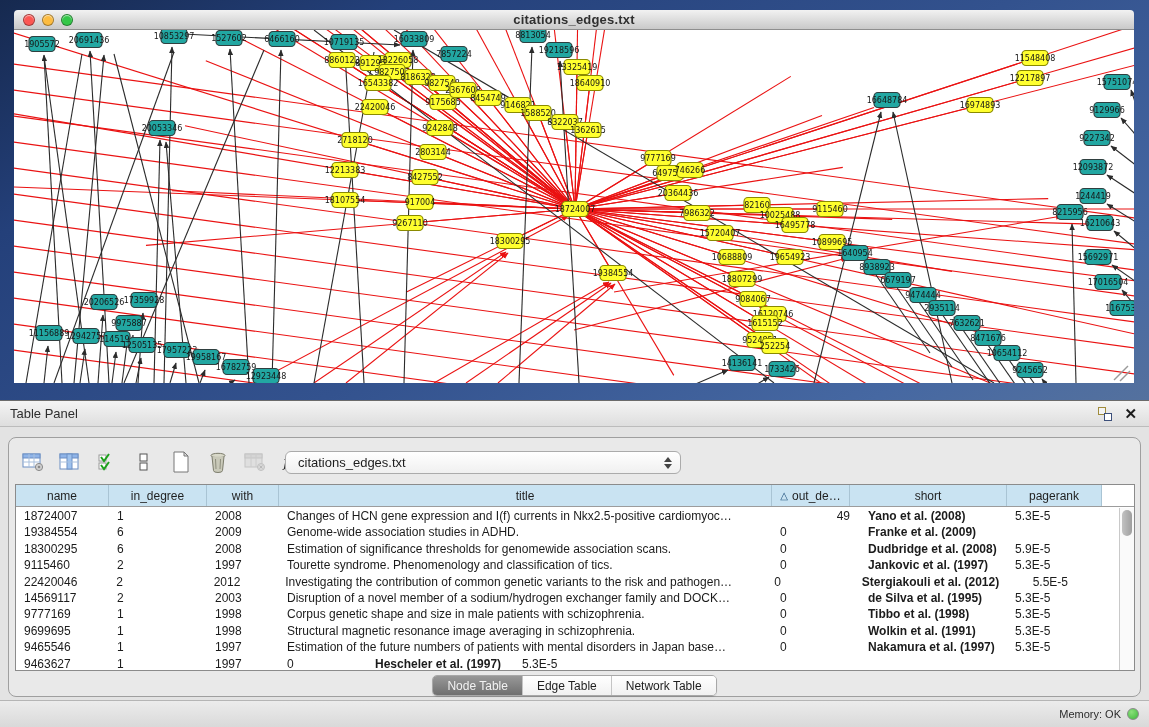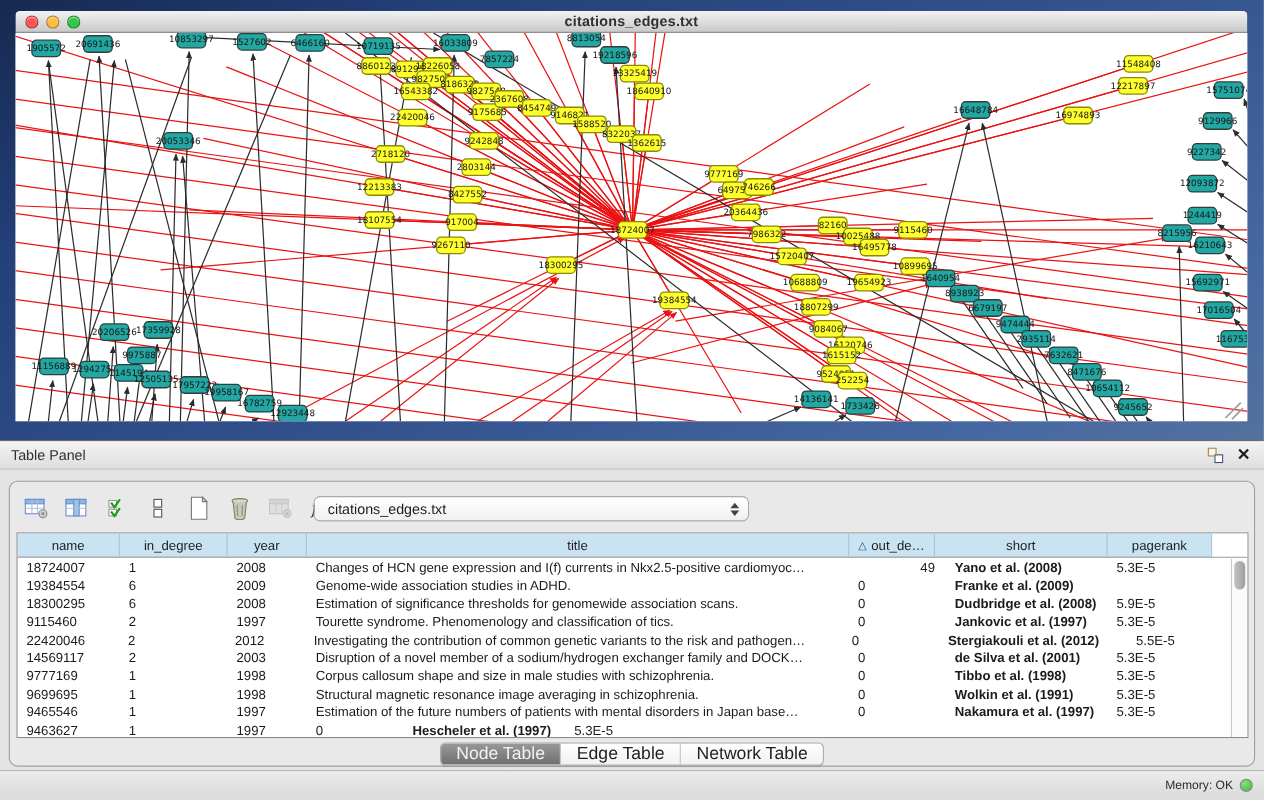--- a/index.html
+++ b/index.html
@@ -64,21 +64,21 @@
   .trow { display:flex; height:16.4px; }
   .trow .cell { font-size:12px; color:#1b1b1b; white-space:nowrap; overflow:hidden;
     padding-left:8px; line-height:16.4px; }
   .trow .cell.short { padding-left:18px;font-weight:bold; }
   .tbl-scroll { position:absolute; right:0; top:23px; bottom:0; width:15px; background:#fafafa; border-left:1px solid #c9c9c9; }
   .tbl-thumb { position:absolute; left:2px; top:2px; width:10px; height:26px; background:linear-gradient(90deg,#c2c2c2,#9f9f9f); border-radius:5px; }
 
   .tp-tabs { position:absolute; left:0; right:0; top:237px; display:flex; justify-content:center; }
   .seg { display:flex; border:1px solid #a8a8a8; border-radius:5px; overflow:hidden;
     box-shadow:0 1px 1px rgba(0,0,0,.12); height:21px; }
-  .seg .tab { padding:0 14px; font-size:16px; display:flex; align-items:center;
+  .seg .tab { padding:0 14px; font-size:12px; display:flex; align-items:center;
     background:linear-gradient(#ffffff,#f1f1f1); color:#1e1e1e; border-right:1px solid #c4c4c4; }
   .seg .tab:last-child { border-right:none; }
   .seg .tab.active { background:linear-gradient(#989898,#6f6f6f); color:#f2f2f2; }
 
   
   .status-bar { position:absolute; left:0; top:700px; width:1149px; height:27px;
     background:linear-gradient(#ececec,#d9d9d9); border-top:1px solid #b5b5b5;
     display:flex; align-items:center;text-align:right; }
   .mem { margin-left:auto; display:flex; align-items:center; gap:6px; margin-right:10px; }
   .mem-label { font-size:11px; color:#2c2c2c; }
@@ -750,21 +750,21 @@
 
     <div class="tp-table">
       <div class="tbl-header" id="tblhead">
           <div class="hcell" style="width: 93px;">
             <span>name</span>
           </div>
           <div class="hcell" style="width: 98px;">
             <span>in_degree</span>
           </div>
           <div class="hcell" style="width: 72px;">
-            <span>year</span>
+            <span>with</span>
           </div>
           <div class="hcell" style="width: 493px;">
             <span>title</span>
           </div>
           <div class="hcell" style="width: 78px;">
             <span class="sort-tri">△</span>
             <span>out_de…</span>
           </div>
           <div class="hcell" style="width: 157px;">
             <span>short</span>
@@ -819,28 +819,28 @@
             <div class="cell outdeg" style="width: 78px;">0</div>
             <div class="cell short" style="width: 157px;">Stergiakouli et al. (2012)</div>
             <div class="cell pagerank" style="width: 95px; margin-left: 25px;">5.5E-5</div>
           </div>
           <div class="trow">
             <div class="cell name" style="width: 93px;">14569117</div>
             <div class="cell indeg" style="width: 98px;">2</div>
             <div class="cell year" style="width: 72px;">2003</div>
             <div class="cell title" style="width: 493px;">Disruption of a novel member of a sodium/hydrogen exchanger family and DOCK…</div>
             <div class="cell outdeg" style="width: 78px;">0</div>
-            <div class="cell short" style="width: 157px;">de Silva et al. (2001)</div>
+            <div class="cell short" style="width: 157px;">de Silva et al. (1995)</div>
             <div class="cell pagerank" style="width: 95px;">5.3E-5</div>
           </div>
           <div class="trow">
             <div class="cell name" style="width: 93px;">9777169</div>
             <div class="cell indeg" style="width: 98px;">1</div>
             <div class="cell year" style="width: 72px;">1998</div>
-            <div class="cell title" style="width: 493px;">Corpus callosum shape and size in male studies with schizophrenia.</div>
+            <div class="cell title" style="width: 493px;">Corpus genetic shape and size in male patients with schizophrenia.</div>
             <div class="cell outdeg" style="width: 78px;">0</div>
             <div class="cell short" style="width: 157px;">Tibbo et al. (1998)</div>
             <div class="cell pagerank" style="width: 95px;">5.3E-5</div>
           </div>
           <div class="trow">
             <div class="cell name" style="width: 93px;">9699695</div>
             <div class="cell indeg" style="width: 98px;">1</div>
             <div class="cell year" style="width: 72px;">1998</div>
             <div class="cell title" style="width: 493px;">Structural magnetic resonance image averaging in schizophrenia.</div>
             <div class="cell outdeg" style="width: 78px;">0</div>

